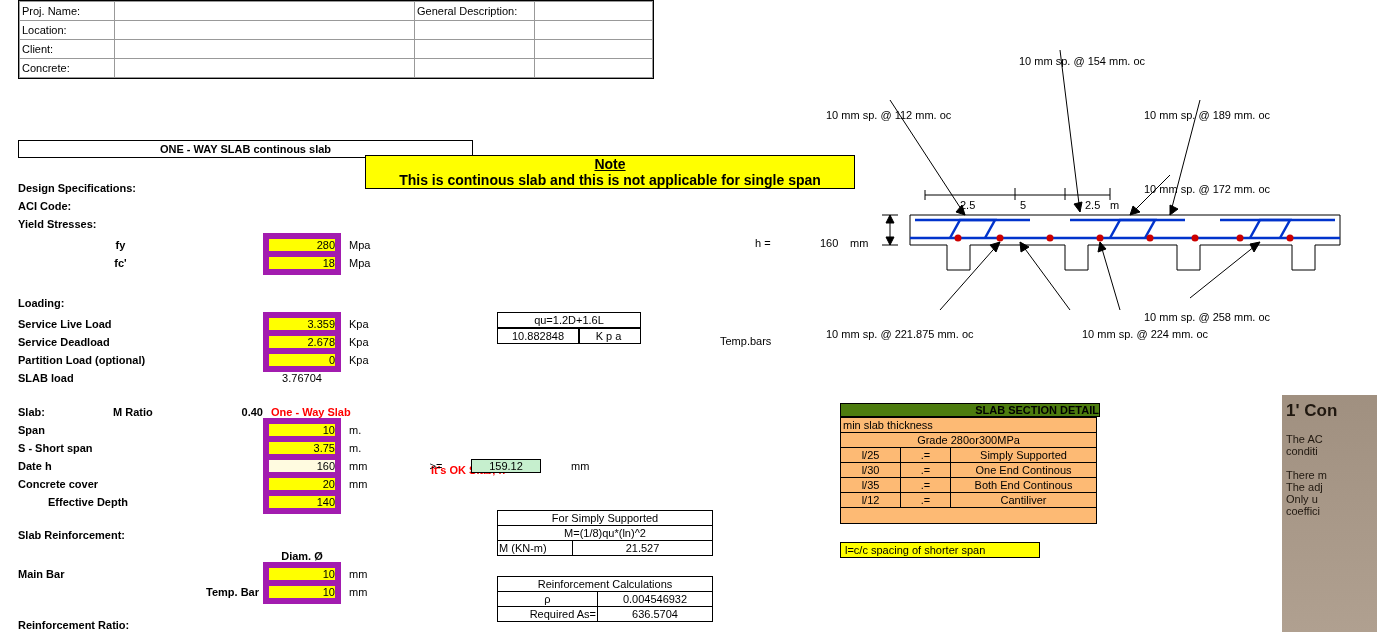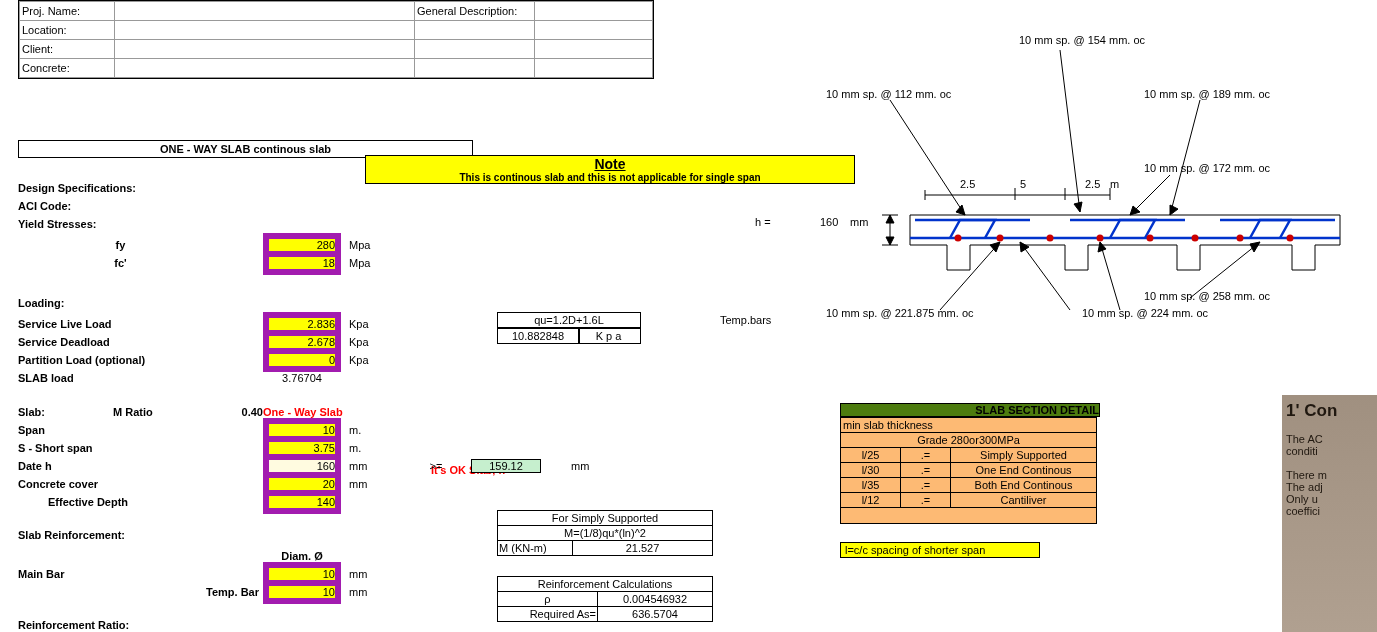--- a/index.html
+++ b/index.html
@@ -3,22 +3,22 @@
 <meta charset="utf-8">
 <style>
 * { box-sizing: border-box; font-family: Arial, sans-serif; font-size: 11px; }
 body { margin: 0; padding: 0; background: #fff; width: 1377px; height: 632px; position: relative; overflow: hidden; }
 table { border-collapse: collapse; }
 .header-block { position: absolute; top: 0; left: 18px; border: 1.5px solid #000; }
 .header-block td { border: 0.5px solid #999; height: 19px; padding-left: 2px; vertical-align: middle; }
 .title-box { position: absolute; top: 140px; left: 18px; width: 455px; border: 1.5px solid #000; text-align: center; font-weight: bold; padding: 2px; }
 .note-box { position: absolute; top: 155px; left: 365px; width: 490px; background: #ffff00; border: 1px solid #000; text-align: center; }
 .note-title { font-weight: bold; font-size: 14px; text-decoration: underline; }
-.note-body { font-weight: bold; font-size: 10px; }
-.label { position: absolute; }
+.note-body { font-weight: bold; font-size: 14px; }
+.label { position: absolute; margin-top: 21px; }
 .bold { font-weight: bold; }
 .yellow-cell { background: #ffff00; border: 6px solid #a21caf; text-align: right; }
 .greenish-cell { background: #c6efce; border: 1px solid #000; text-align: center; }
 .plain-cell { text-align: center; }
 .red-text { color: #ff0000; font-weight: bold; }
 .border-cell { border: 1px solid #000; text-align: center; padding: 1px; }
 .spec-block { position: absolute; top: 182px; left: 18px; }
 .loading-block { position: absolute; top: 297px; left: 18px; }
 .slab-block { position: absolute; top: 403px; left: 18px; }
 .section-block { position: absolute; top: 403px; left: 840px; }
@@ -89,21 +89,21 @@
     <span style="width:40px"></span>
     <span class="yellow-cell col-val">18</span>
     <span class="col-unit">Mpa</span>
   </div>
 </div>
 
 <div class="loading-block">
   <div class="bold row">Loading:</div>
   <div class="grid-row">
     <span class="col-label bold">Service Live Load</span>
-    <span class="yellow-cell col-val">2.836</span>
+    <span class="yellow-cell col-val">3.359</span>
     <span class="col-unit">Kpa</span>
   </div>
   <div class="grid-row">
     <span class="col-label bold">Service Deadload</span>
     <span class="yellow-cell col-val">2.678</span>
     <span class="col-unit">Kpa</span>
   </div>
   <div class="grid-row">
     <span class="col-label bold">Partition Load (optional)</span>
     <span class="yellow-cell col-val">0</span>
@@ -122,21 +122,21 @@
     <span class="border-cell" style="width:62px;letter-spacing:3px">Kpa</span>
   </div>
 </div>
 <span class="label" style="top:314px;left:720px">Temp.bars</span>
 
 <div class="slab-block">
   <div class="grid-row">
     <span class="bold" style="width:95px">Slab:</span>
     <span class="bold" style="width:115px">M Ratio</span>
     <span class="bold" style="width:35px;text-align:right">0.40</span>
-    <span class="red-text" style="padding-left:0">One - Way Slab</span>
+    <span class="red-text" style="padding-left:8px">One - Way Slab</span>
   </div>
   <div class="grid-row">
     <span class="col-label bold">Span</span>
     <span class="yellow-cell col-val">10</span>
     <span class="col-unit">m.</span>
   </div>
   <div class="grid-row">
     <span class="col-label bold">S - Short span</span>
     <span class="yellow-cell col-val">3.75</span>
     <span class="col-unit">m.</span>

